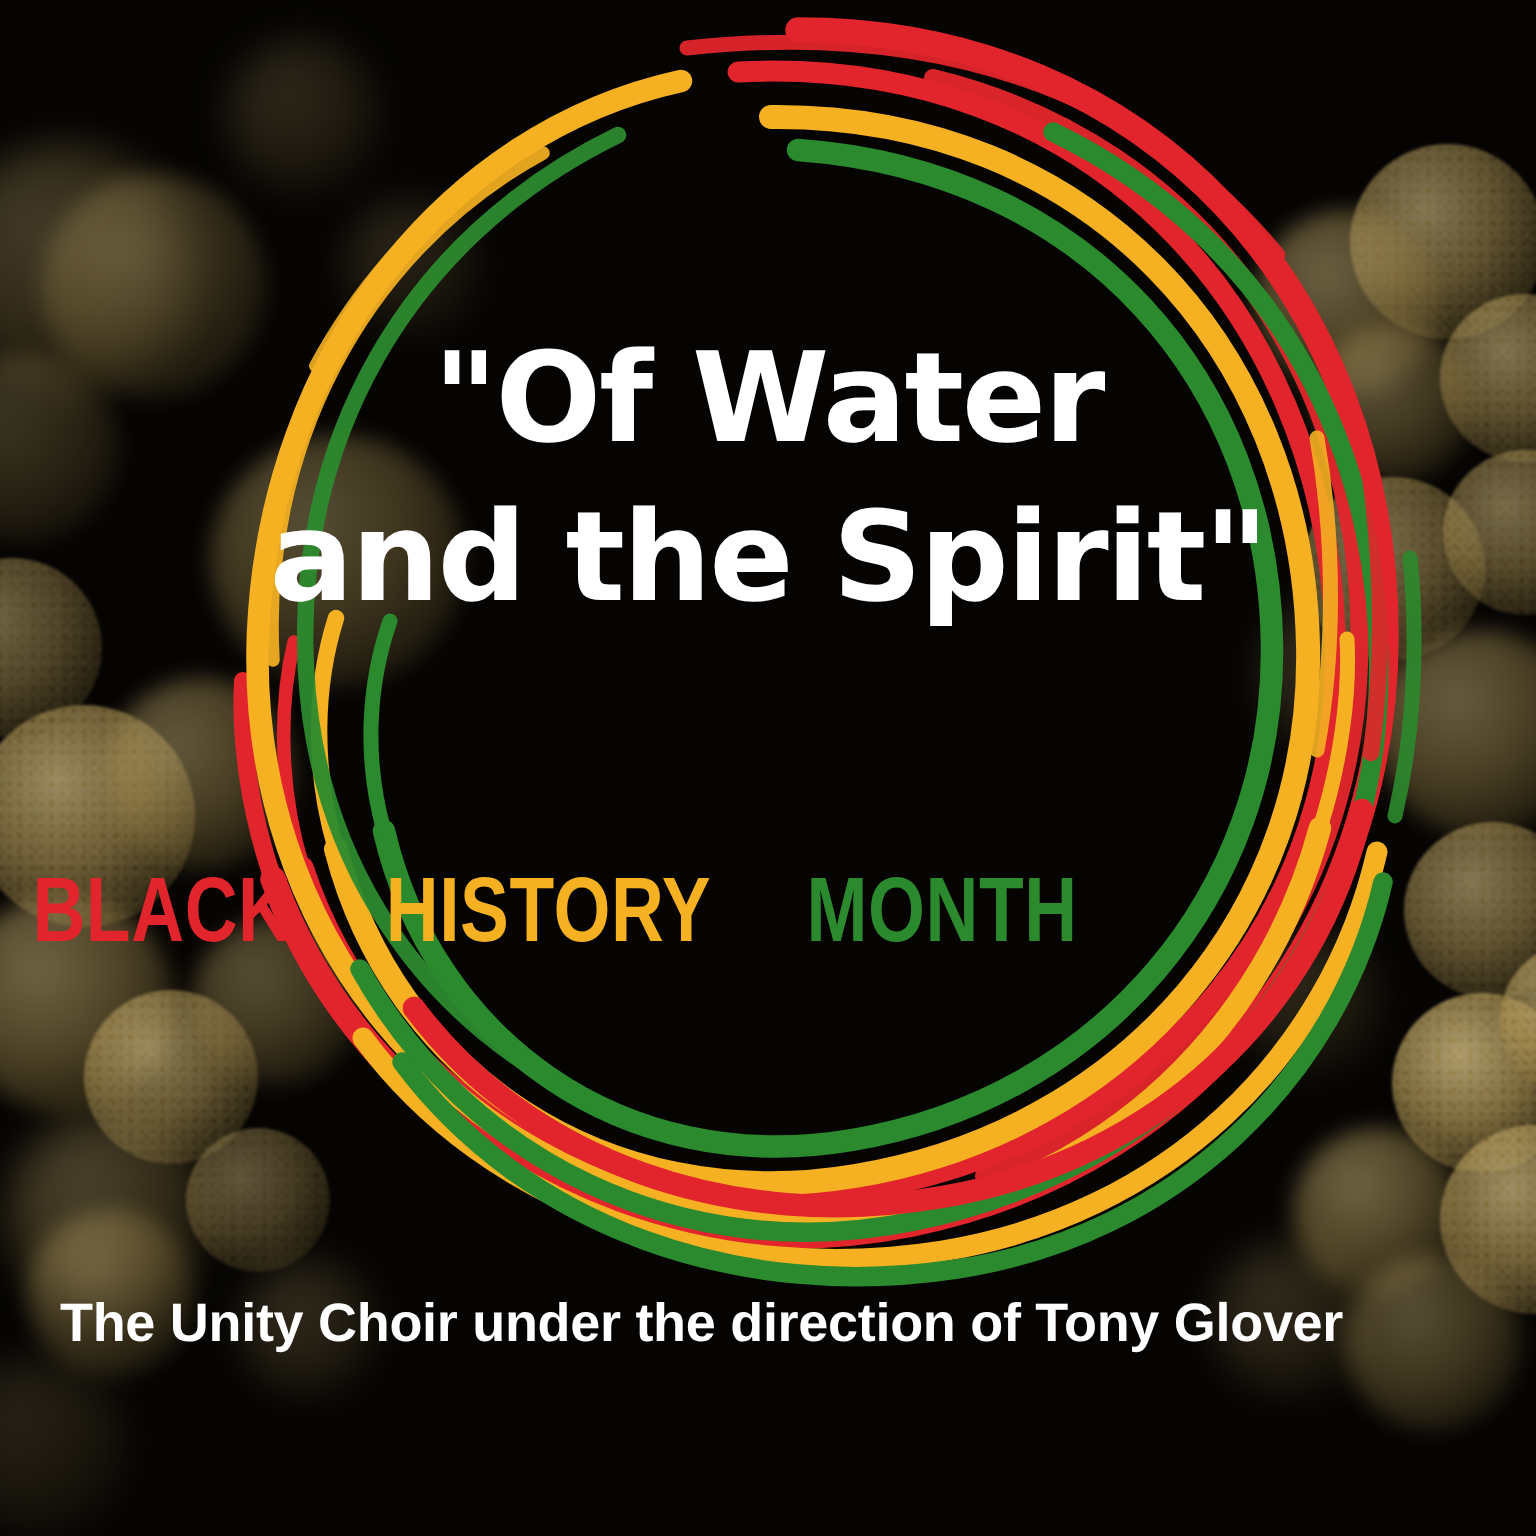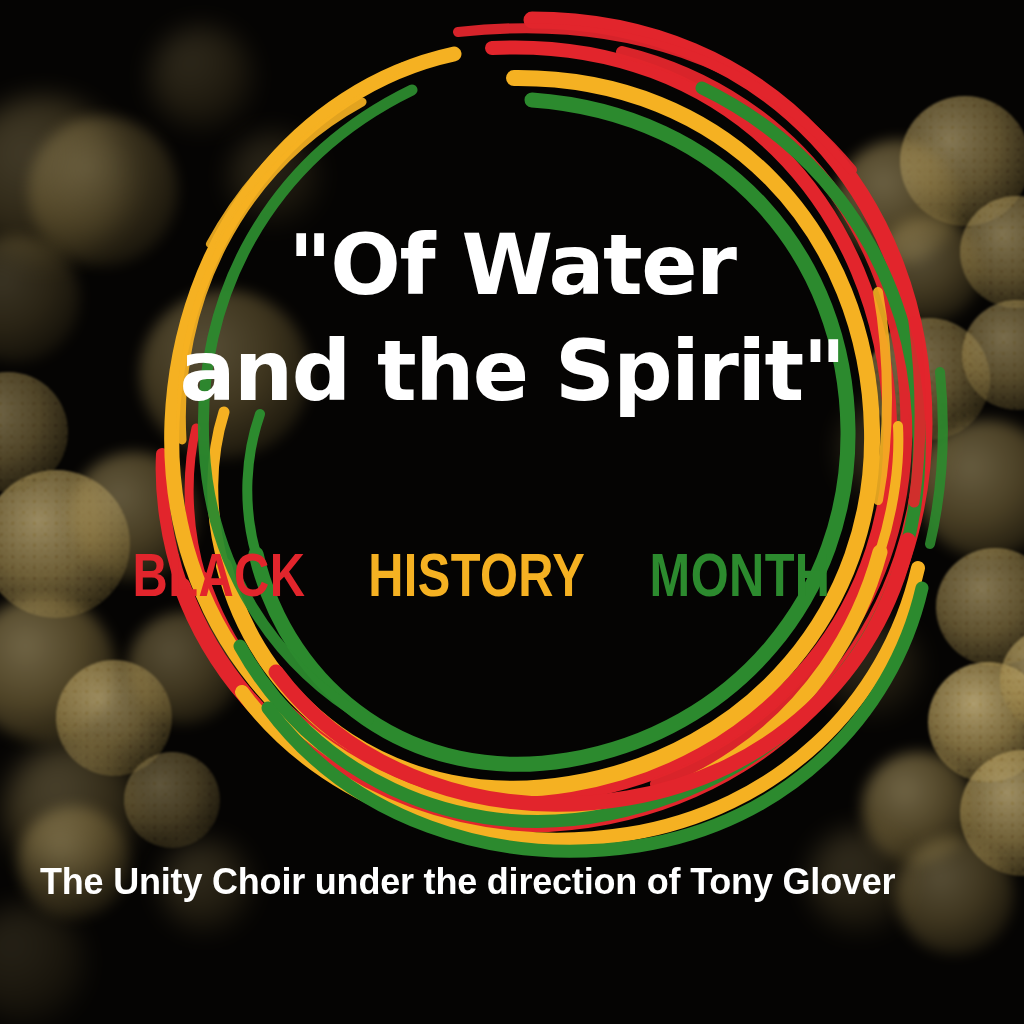--- a/index.html
+++ b/index.html
@@ -40,21 +40,21 @@
          font-family:"DejaVu Sans",sans-serif;font-weight:700;
          font-size:83px;line-height:1.0;letter-spacing:-1.5px;
          white-space:nowrap;}
   #title-line1{top:224px;}
   #title-line2{top:330px;}
 
   #date-line{position:absolute;left:0;top:486px;width:1024px;text-align:center;
          color:#fdfdfd;font-family:"DejaVu Sans",sans-serif;font-weight:400;
          font-size:52px;letter-spacing:.5px;white-space:nowrap;}
 
-  #bhm-line{position:absolute;left:0;top:540px;width:964px;text-align:center;
+  #bhm-line{position:absolute;left:0;top:571px;width:964px;text-align:left;
          white-space:nowrap;font-size:0;}
   #bhm-line span{font-family:"Liberation Sans Narrow","Liberation Sans",sans-serif;
          font-weight:700;font-size:61px;letter-spacing:.5px;
          transform:scaleX(.80);display:inline-block;transform-origin:center;}
   #bhm-black{color:#e2252c;}
   #bhm-history{color:#f5b122;}
   #bhm-month{color:#2c8a2e;}
 
   .footer{position:absolute;left:0;width:1024px;color:#fff;
          font-family:"Liberation Sans Narrow","Liberation Sans",sans-serif;

